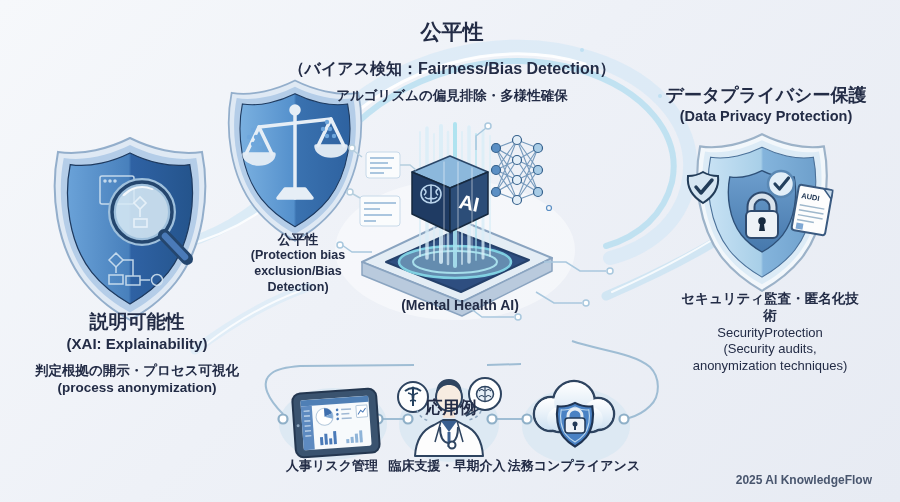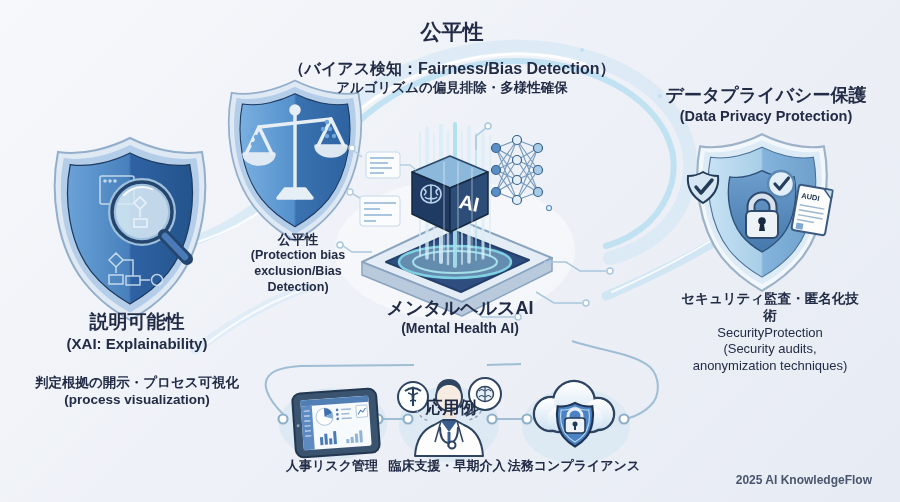--- a/index.html
+++ b/index.html
@@ -3,26 +3,26 @@
 <meta charset="utf-8">
 <style>
   html,body{margin:0;padding:0;background:#dfe3ec;}
   body{font-family:"Liberation Sans","DejaVu Sans",sans-serif;}
   .canvas{position:relative;width:900px;height:502px;overflow:hidden;
     background:linear-gradient(135deg,#f6f8fb 0%,#eef1f7 45%,#e7ebf3 100%);}
   svg{position:absolute;left:0;top:0;}
   .tb{position:absolute;text-align:center;color:#232c46;line-height:1.28;}
   .f-title{font-size:21px;font-weight:700;}
   .f-sub{font-size:16px;font-weight:700;margin-top:13px;}
-  .f-desc{font-size:13.5px;font-weight:700;margin-top:0;}
+  .f-desc{font-size:13.5px;font-weight:700;margin-top:8px;}
   .p-title{font-size:18px;font-weight:700;}
   .p-sub{font-size:14.5px;font-weight:600;}
   .x-title{font-size:19px;font-weight:700;}
   .x-sub{font-size:15px;font-weight:600;}
-  .x-desc{font-size:13.5px;font-weight:700;margin-top:20px;}
+  .x-desc{font-size:13.5px;font-weight:700;margin-top:8px;}
   .x-desc2{font-size:13.5px;font-weight:600;}
   .b-title{font-size:13.5px;font-weight:700;}
   .b-line{font-size:12.5px;font-weight:600;line-height:1.25;}
   .c-title{font-size:18px;font-weight:700;}
   .c-sub{font-size:14px;font-weight:600;}
   .r-line1{font-size:13.5px;font-weight:700;}
   .r-line{font-size:13px;font-weight:400;line-height:1.3;}
   .app-header{font-size:17px;font-weight:700;}
   .app-label{font-size:13px;font-weight:700;}
   .credit{font-size:12px;font-weight:600;color:#49566e;text-align:right;}
@@ -390,32 +390,31 @@
 
 <div class="tb" style="left:646px;top:84px;width:240px;">
   <div class="p-title">データプライバシー保護</div>
   <div class="p-sub">(Data Privacy Protection)</div>
 </div>
 
 <div class="tb" style="left:27px;top:310px;width:220px;">
   <div class="x-title">説明可能性</div>
   <div class="x-sub">(XAI: Explainability)</div>
   <div class="x-desc">判定根拠の開示・プロセス可視化</div>
-  <div class="x-desc2">(process visualization)</div>
+  <div class="x-desc2">(process anonymization)</div>
 </div>
 
 <div class="tb" style="left:238px;top:231px;width:120px;">
   <div class="b-title">公平性</div>
   <div class="b-line">(Protection bias</div>
   <div class="b-line">exclusion/Bias</div>
   <div class="b-line">Detection)</div>
 </div>
 
 <div class="tb" style="left:360px;top:297px;width:200px;">
-  <div class="c-title">メンタルヘルスAI</div>
   <div class="c-sub">(Mental Health AI)</div>
 </div>
 
 <div class="tb" style="left:680px;top:290px;width:180px;">
   <div class="r-line1">セキュリティ監査・匿名化技術</div>
   <div class="r-line">SecurityProtection</div>
   <div class="r-line">(Security audits,</div>
   <div class="r-line">anonymization techniques)</div>
 </div>
 

